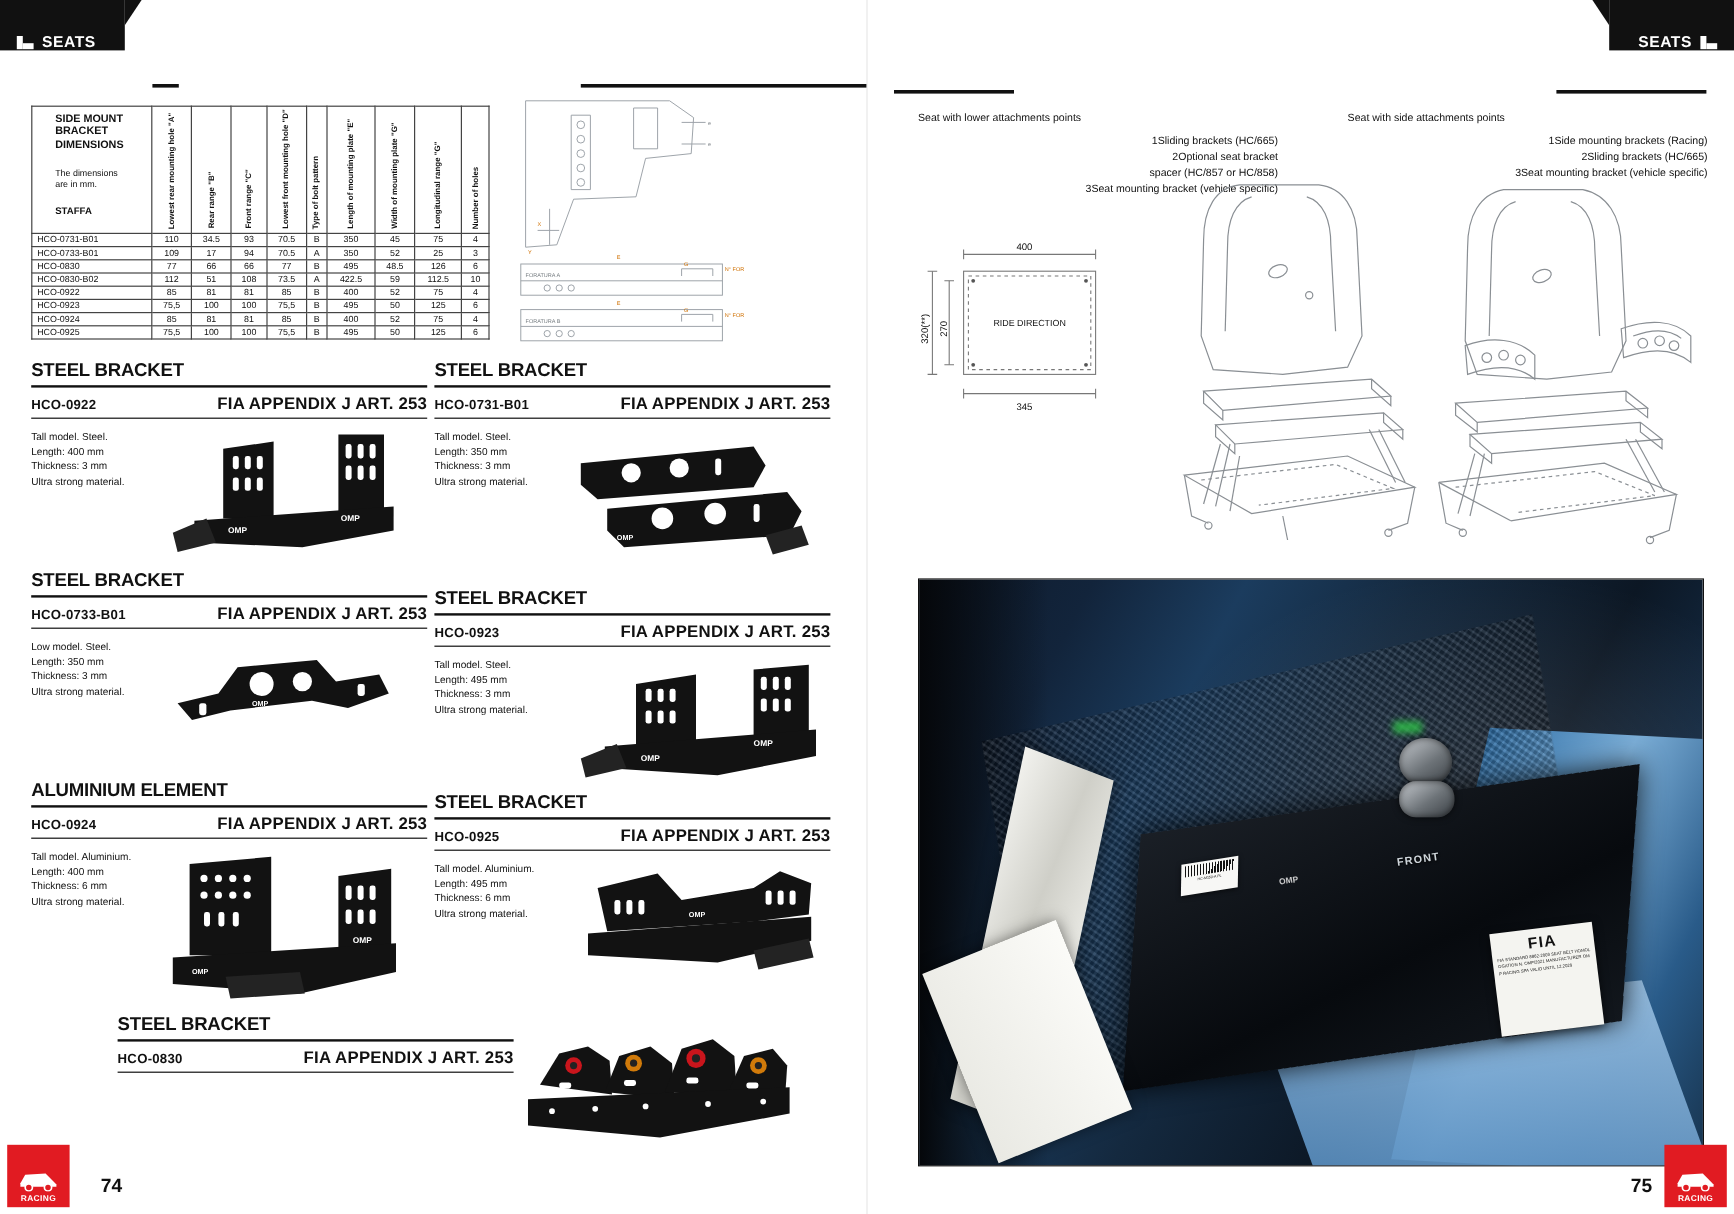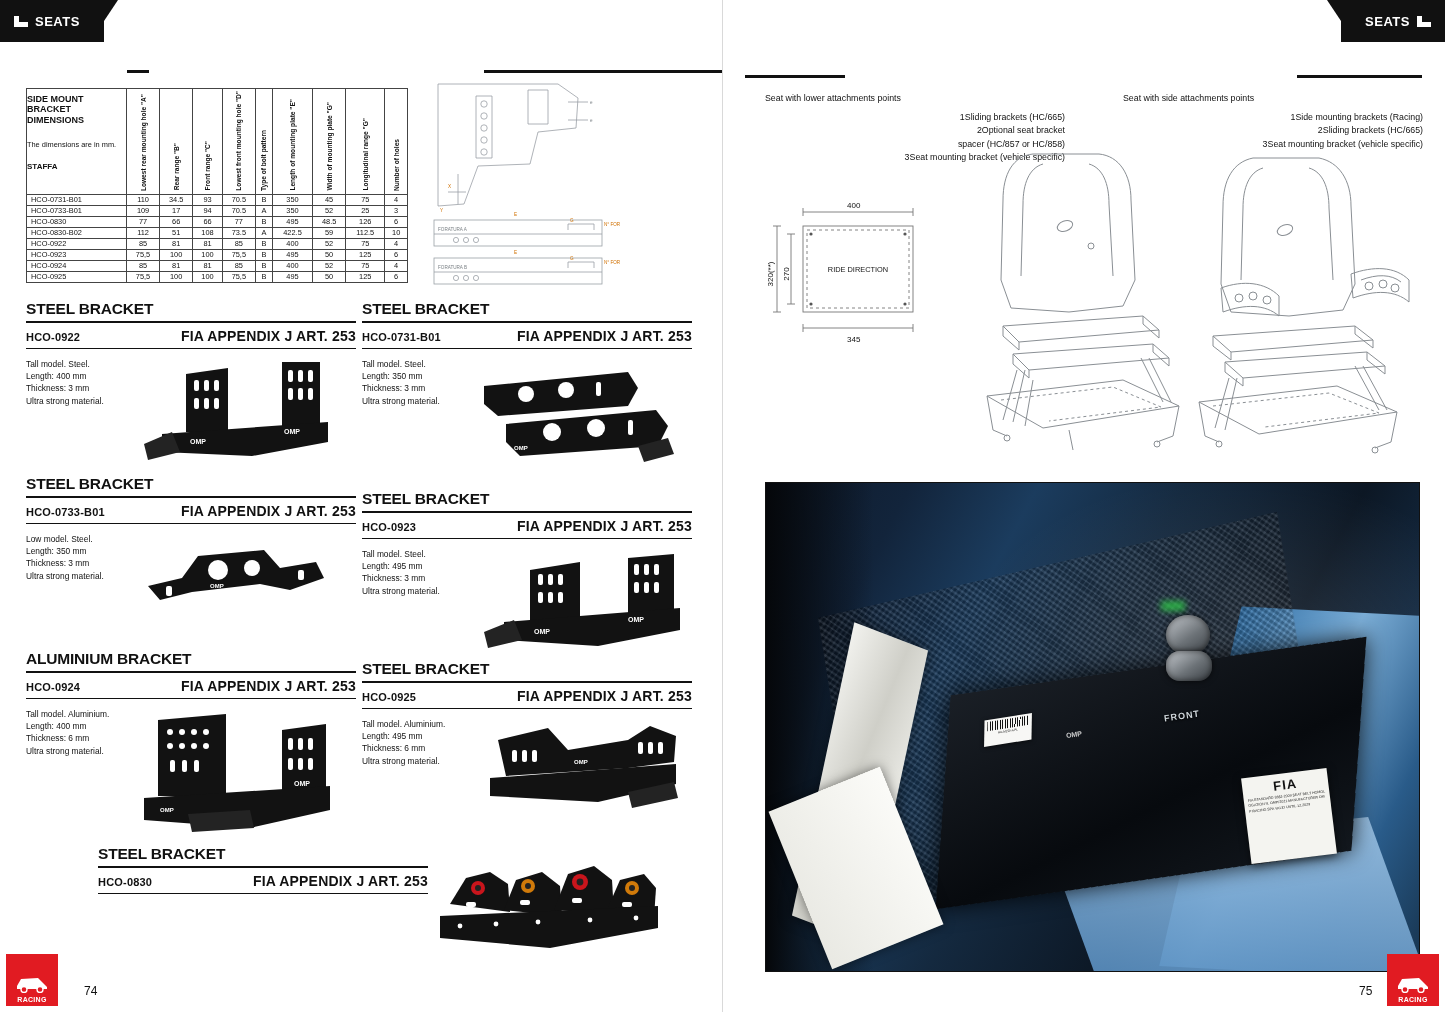--- a/index.html
+++ b/index.html
@@ -12,21 +12,21 @@
     position:relative;
   }
   .page { position:absolute; top:0; width:722px; height:1012px; background:#fff; }
   .page-left { left:0; }
   .page-right { left:723px; }
   .gutter { position:absolute; left:722px; top:0; width:1px; height:1012px; background:#d9d9d9; }
 
   
   .tab {
     position:absolute; top:0; height:42px; background:#111; color:#fff;
-    display:flex; align-items:center; font-weight:bold; font-size:13px; letter-spacing:0.5px;
+    display:flex; align-items:flex-end; font-weight:bold; font-size:13px; letter-spacing:0.5px;
   }
   .tab-left { left:0; width:104px; padding-left:14px; }
   .tab-right { right:0; width:104px; padding-right:14px; justify-content:flex-end; }
   .tab-notch { position:absolute; top:0; width:0; height:0; }
   .tab-left .tab-notch { left:104px; border-top:21px solid #111; border-bottom:21px solid transparent; border-right:14px solid transparent; }
   .tab-right .tab-notch { right:104px; border-top:21px solid #111; border-bottom:21px solid transparent; border-left:14px solid transparent; }
   .seats-icon { width:14px; height:14px; margin-right:7px; position:relative; }
   .seats-icon:before { content:""; position:absolute; left:0; top:2px; width:5px; height:11px; background:#fff; }
   .seats-icon:after  { content:""; position:absolute; left:5px; top:8px; width:9px; height:5px; background:#fff; }
 
@@ -39,21 +39,21 @@
   .title-rule { position:absolute; height:3px; background:#111; }
   .rule-l1 { left:127px; top:70px; width:22px; }
   .rule-l2 { left:484px; top:70px; width:238px; }
 
   
   .dim-wrap { position:absolute; left:26px; top:88px; width:400px; }
   table.dim { border-collapse:collapse; font-size:7.4px; color:#111; width:382px; }
   table.dim td, table.dim th { border:0.6px solid #444; padding:0 2px; text-align:center; height:11px; }
   .dim-head-cell { vertical-align:bottom; height:96px; padding:2px 1px 3px 1px !important; }
   .vert { writing-mode:vertical-rl; transform:rotate(180deg); font-weight:bold; font-size:6.6px; white-space:nowrap; margin:0 auto; }
-  .dim-title-cell { text-align:left !important; vertical-align:top; padding:5px 0 !important; width:100px; }
+  .dim-title-cell { text-align:left !important; vertical-align:top; padding:5px 19px !important; width:100px; }
   .dim-title { font-weight:bold; font-size:9px; line-height:1.15; }
   .dim-note { font-size:7.4px; margin-top:16px; line-height:1.2; }
   .dim-staffa { font-weight:bold; font-size:8px; margin-top:12px; }
   .rowlabel { text-align:left !important; padding-left:4px !important; font-size:7.4px; }
 
   
   .drawings { position:absolute; left:418px; top:74px; width:300px; height:228px; }
   .draw-line { stroke:#9aa0a6; stroke-width:0.8; fill:none; }
   .draw-label { font-size:4.6px; fill:#7a8085; font-family:"Liberation Sans", sans-serif; }
   .draw-label-o { font-size:4.6px; fill:#d07000; font-family:"Liberation Sans", sans-serif; }
@@ -153,21 +153,21 @@
   
   .footer-icon {
     position:absolute; bottom:6px; width:52px; height:52px; background:#e11b22;
     display:flex; flex-direction:column; align-items:center; justify-content:flex-end;
   }
   .footer-icon .car { width:36px; height:20px; position:relative; margin-bottom:3px; }
   .footer-icon .car svg { display:block; }
   .footer-icon .lbl { font-size:7px; font-weight:bold; color:#fff; margin-bottom:3px; letter-spacing:0.3px; }
   .fi-left { left:6px; }
   .fi-right { right:6px; }
-  .pagenum { position:absolute; bottom:14px; font-size:12px; font-weight:normal; color:#111; }
+  .pagenum { position:absolute; bottom:14px; font-size:16px; font-weight:bold; color:#111; }
   .pn-left { left:84px; }
 </style>
 </head>
 <body>
 
 <div class="gutter"></div>
 
 <div class="page page-left">
 
   <div class="tab tab-left">
@@ -495,21 +495,21 @@
           <rect x="70" y="42" width="5" height="11" rx="2"></rect>
         <rect x="80" y="42" width="5" height="11" rx="2"></rect>
       </g>
       <text class="logo-t" x="56" y="84">OMP</text>
       <text class="logo-t" x="150" y="72">OMP</text>
       <text class="logo-t" x="106" y="60" style="font-size:6px">OMP</text>
     </svg>
   </div>
 
   <div class="prod" style="left:26px; top:650px;">
-    <h2>ALUMINIUM BRACKET</h2>
+    <h2>ALUMINIUM ELEMENT</h2>
     <div class="rule"></div>
     <div class="coderow">
       <span class="code">HCO-0924</span>
       <span class="fia">FIA APPENDIX J ART. 253</span>
     </div>
     <div class="thinrule"></div>
     <div class="desc" style="white-space:pre-line">Tall model. Aluminium.
 Length: 400 mm
 Thickness: 6 mm
 Ultra strong material.</div>

